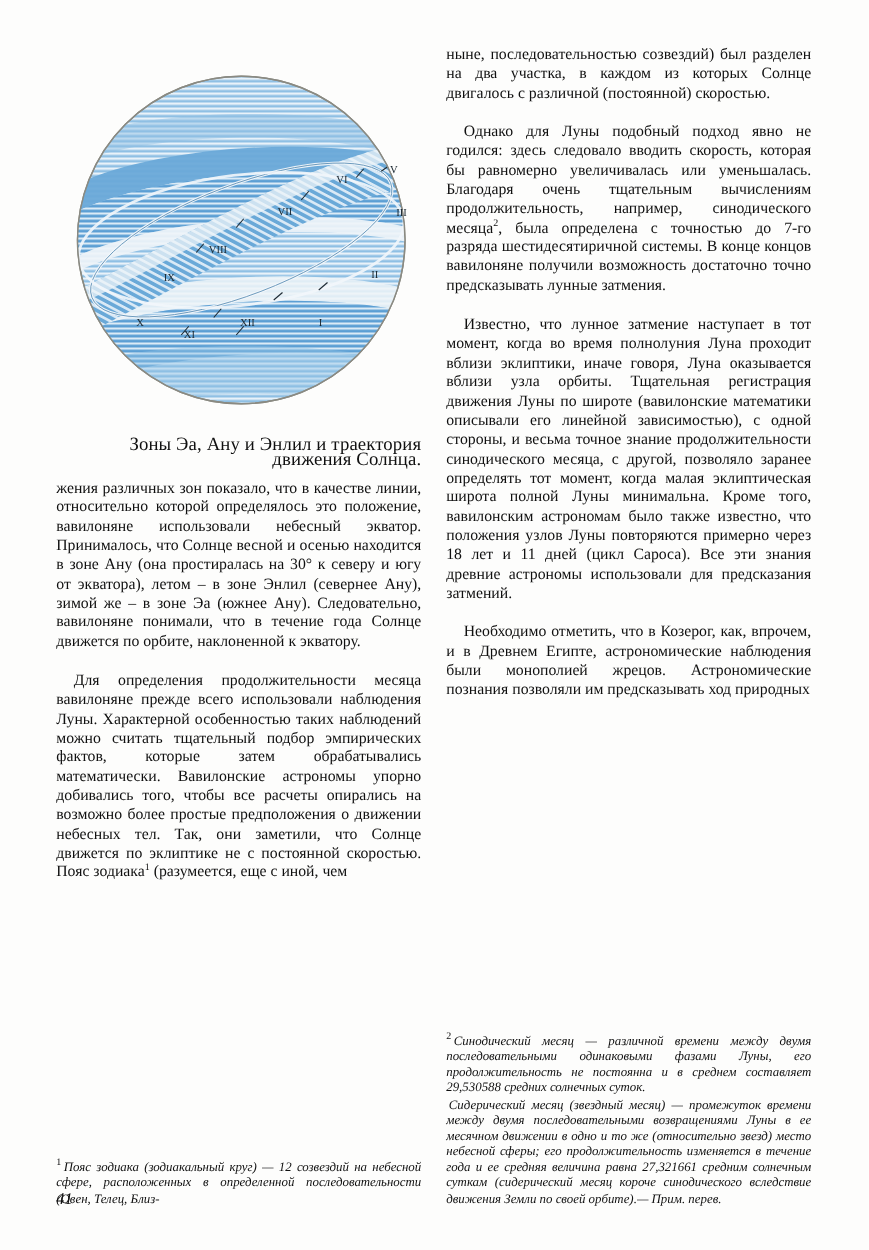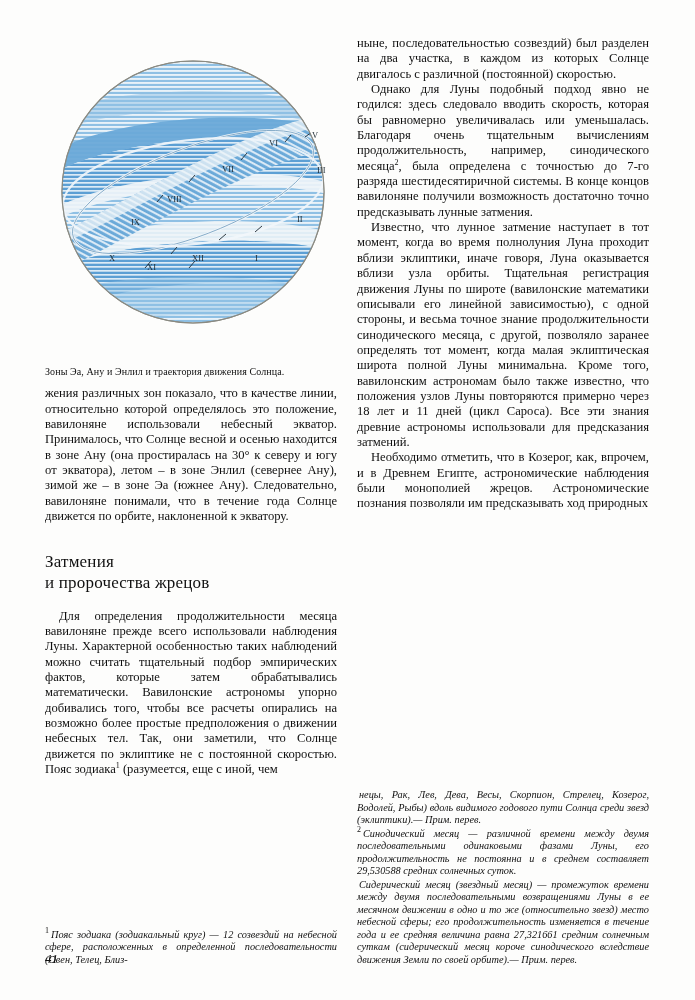--- a/index.html
+++ b/index.html
@@ -50,37 +50,37 @@
     position: relative;
   }
   .sphere-wrap {
     position: absolute;
     left: 14px;
     top: 6px;
     width: 268px;
     height: 296px;
   }
   .caption {
-    font-size: 10px;
+    font-size: 15px;
     line-height: 12.4px;
-    text-align: left;
-    margin-top: 20px;
+    text-align: right;
+    margin-top: 4px;
     letter-spacing: 0.1px;
   }
 
   
   .body-text {
     font-size: 12.6px;
     line-height: 15.35px;
     text-align: justify;
     text-justify: inter-word;
     hyphens: none;
     margin: 0;
   }
-  .body-text + .body-text { margin-top: 0; }
+  .body-text + .body-text { margin-top: 16px; }
   .body-text.indent { text-indent: 14px; }
 
   .section-head {
     font-size: 17px;
     line-height: 21px;
     font-weight: normal;
     margin: 26px 0 16px 0;
     letter-spacing: 0.2px;
   }
   .section-head span { display: block; }
@@ -225,24 +225,20 @@
                 <text class="rm" x="133" y="219">XII</text>
               </g>
             </svg>
           </div>
         </div>
         <figcaption class="caption">Зоны Эа, Ану и Энлил и траектория движения Солнца.</figcaption>
       </figure>
 
       <p class="body-text">жения различных зон показало, что в качестве линии, относительно которой определялось это положение, вавилоняне использовали небесный экватор. Принималось, что Солнце весной и осенью находится в зоне Ану (она простиралась на 30° к северу и югу от экватора), летом – в зоне Энлил (севернее Ану), зимой же – в зоне Эа (южнее Ану). Следовательно, вавилоняне понимали, что в течение года Солнце движется по орбите, наклоненной к экватору.</p>
 
-      <h2 class="section-head">
-        <span>Затмения</span>
-        <span>и пророчества жрецов</span>
-      </h2>
 
       <p class="body-text indent"><span>Для определения продолжительности месяца вавилоняне прежде всего использовали наблюдения Луны. Характерной особенностью таких наблюдений можно считать тщательный подбор эмпирических фактов, которые затем обрабатывались математически. Вавилонские астрономы упорно добивались того, чтобы все расчеты опирались на возможно более простые предположения о движении небесных тел. Так, они заметили, что Солнце движется по эклиптике не с постоянной скоростью. Пояс зодиака</span><sup class="fn">1</sup><span> (разумеется, еще с иной, чем</span></p>
 
       <div class="footnotes">
         <hr class="footnote-rule">
         <p class="footnote"><span class="marker">1</span><span>Пояс зодиака (зодиакальный круг) — 12 созвездий на небесной сфере, расположенных в определенной последовательности (Овен, Телец, Близ-</span></p>
       </div>
 
     </div>
 
@@ -251,21 +247,20 @@
       <p class="body-text">ныне, последовательностью созвездий) был разделен на два участка, в каждом из которых Солнце двигалось с различной (постоянной) скоростью.</p>
 
       <p class="body-text indent"><span>Однако для Луны подобный подход явно не годился: здесь следовало вводить скорость, которая бы равномерно увеличивалась или уменьшалась. Благодаря очень тщательным вычислениям продолжительность, например, синодического месяца</span><sup class="fn">2</sup><span>, была определена с точностью до 7-го разряда шестидесятиричной системы. В конце концов вавилоняне получили возможность достаточно точно предсказывать лунные затмения.</span></p>
 
       <p class="body-text indent">Известно, что лунное затмение наступает в тот момент, когда во время полнолуния Луна проходит вблизи эклиптики, иначе говоря, Луна оказывается вблизи узла орбиты. Тщательная регистрация движения Луны по широте (вавилонские математики описывали его линейной зависимостью), с одной стороны, и весьма точное знание продолжительности синодического месяца, с другой, позволяло заранее определять тот момент, когда малая эклиптическая широта полной Луны минимальна. Кроме того, вавилонским астрономам было также известно, что положения узлов Луны повторяются примерно через 18 лет и 11 дней (цикл Сароса). Все эти знания древние астрономы использовали для предсказания затмений.</p>
 
       <p class="body-text indent">Необходимо отметить, что в Козерог, как, впрочем, и в Древнем Египте, астрономические наблюдения были монополией жрецов. Астрономические познания позволяли им предсказывать ход природных</p>
 
       <div class="footnotes">
         <hr class="footnote-rule">
-        <p class="footnote"><span class="marker"></span><span>нецы, Рак, Лев, Дева, Весы, Скорпион, Стрелец, Козерог, Водолей, Рыбы) вдоль видимого годового пути Солнца среди звезд (эклиптики).— Прим. перев.</span></p>
         <p class="footnote"><span class="marker">2</span><span>Синодический месяц — различной времени между двумя последовательными одинаковыми фазами Луны, его продолжительность не постоянна и в среднем составляет 29,530588 средних солнечных суток.</span></p>
         <p class="footnote"><span class="marker"></span><span>Сидерический месяц (звездный месяц) — промежуток времени между двумя последовательными возвращениями Луны в ее месячном движении в одно и то же (относительно звезд) место небесной сферы; его продолжительность изменяется в течение года и ее средняя величина равна 27,321661 средним солнечным суткам (сидерический месяц короче синодического вследствие движения Земли по своей орбите).— Прим. перев.</span></p>
       </div>
 
     </div>
   </div>
 
   <div class="page-number">41</div>
 
 </div>

